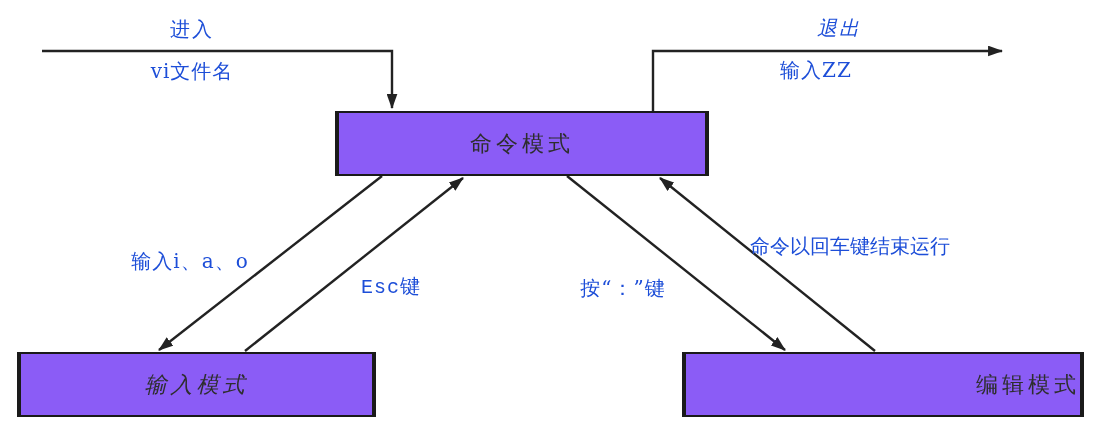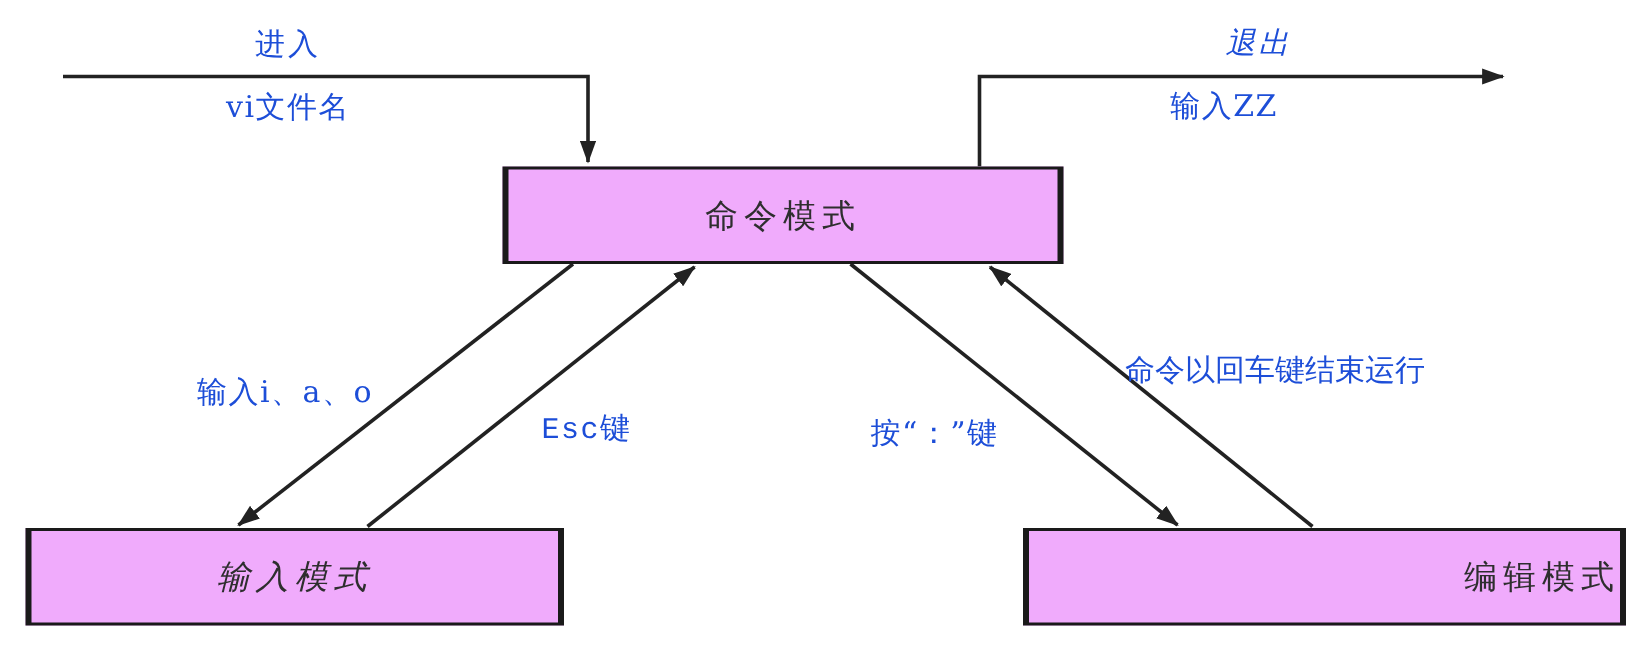--- a/index.html
+++ b/index.html
@@ -17,21 +17,21 @@
   }
   .connector-layer {
     position: absolute;
     left: 0; top: 0;
     width: 1097px;
     height: 431px;
   }
   .mode-box {
     position: absolute;
     box-sizing: border-box;
-    background: #f0abfc;
+    background: #8b5cf6;
     border: 2px solid #1a1a1a;
     border-left-width: 4px;
     border-right-width: 4px;
     display: flex;
     align-items: center;
     justify-content: center;
   }
   .mode-box .box-label {
     font-size: 22px;
     color: #2e2e2e;
@@ -50,21 +50,21 @@
     letter-spacing: 2px;
     white-space: nowrap;
   }
   .lbl-enter-top    { left: 192px; top: 19px; }
   .lbl-enter-bottom { left: 192px; top: 61px; letter-spacing: 1px; }
   .lbl-exit-top     { left: 839px; top: 18px; font-style: italic; }
   .lbl-exit-bottom  { left: 816px; top: 60px; letter-spacing: 1px; }
   .lbl-to-input     { left: 190px; top: 251px; letter-spacing: 1px; }
   .lbl-from-input   { left: 391px; top: 278px; letter-spacing: 1px; font-family: Liberation Mono, monospace; }
   .lbl-to-edit      { left: 623px; top: 278px; letter-spacing: 1px; }
-  .lbl-from-edit    { left: 850px; top: 236px; letter-spacing: 0px; }
+  .lbl-from-edit    { left: 850px; top: 236px; letter-spacing: 0px; font-family: Liberation Serif, serif; }
 </style>
 </head>
 <body>
 
 <div class="canvas">
 
   <svg class="connector-layer" width="1097" height="431" viewBox="0 0 1097 431" xmlns="http://www.w3.org/2000/svg">
     <defs>
       <marker id="arrowhead" markerUnits="userSpaceOnUse" viewBox="0 0 14 10" markerWidth="15" markerHeight="11" refX="13" refY="5" orient="auto">
         <path d="M0,0 L14,5 L0,10 Z" fill="#222222"></path>

